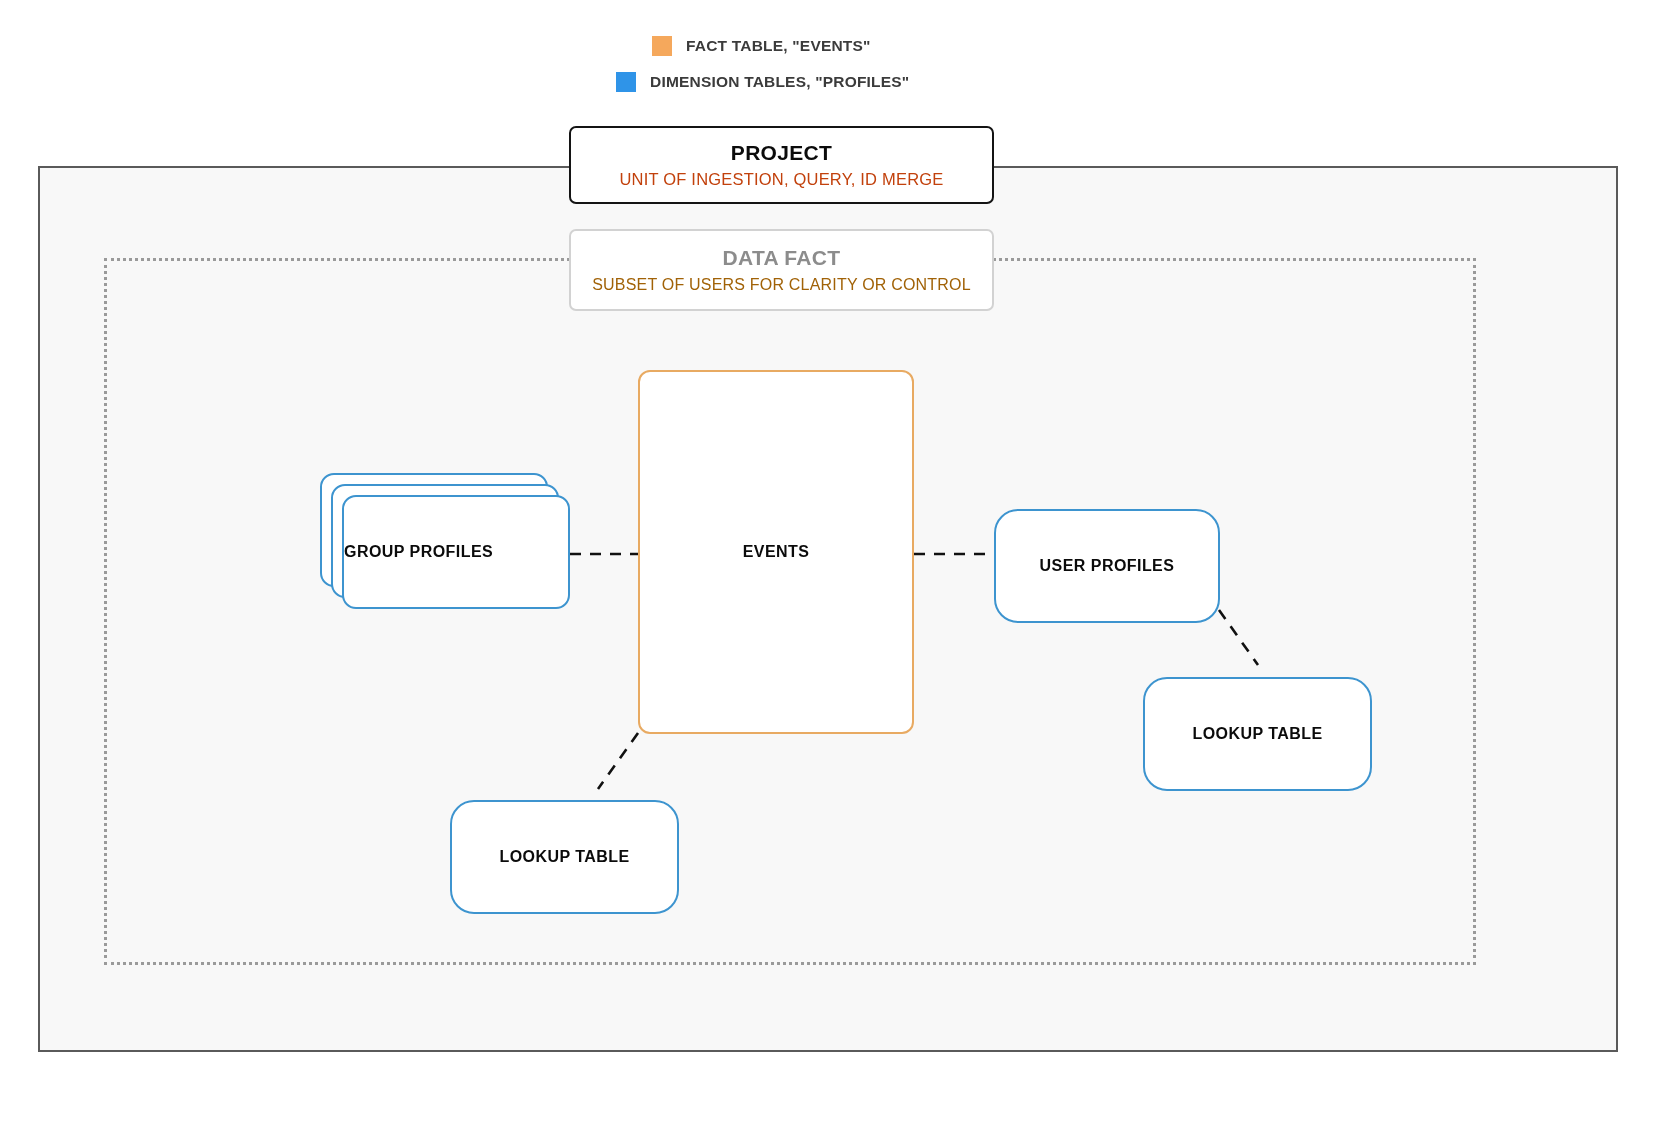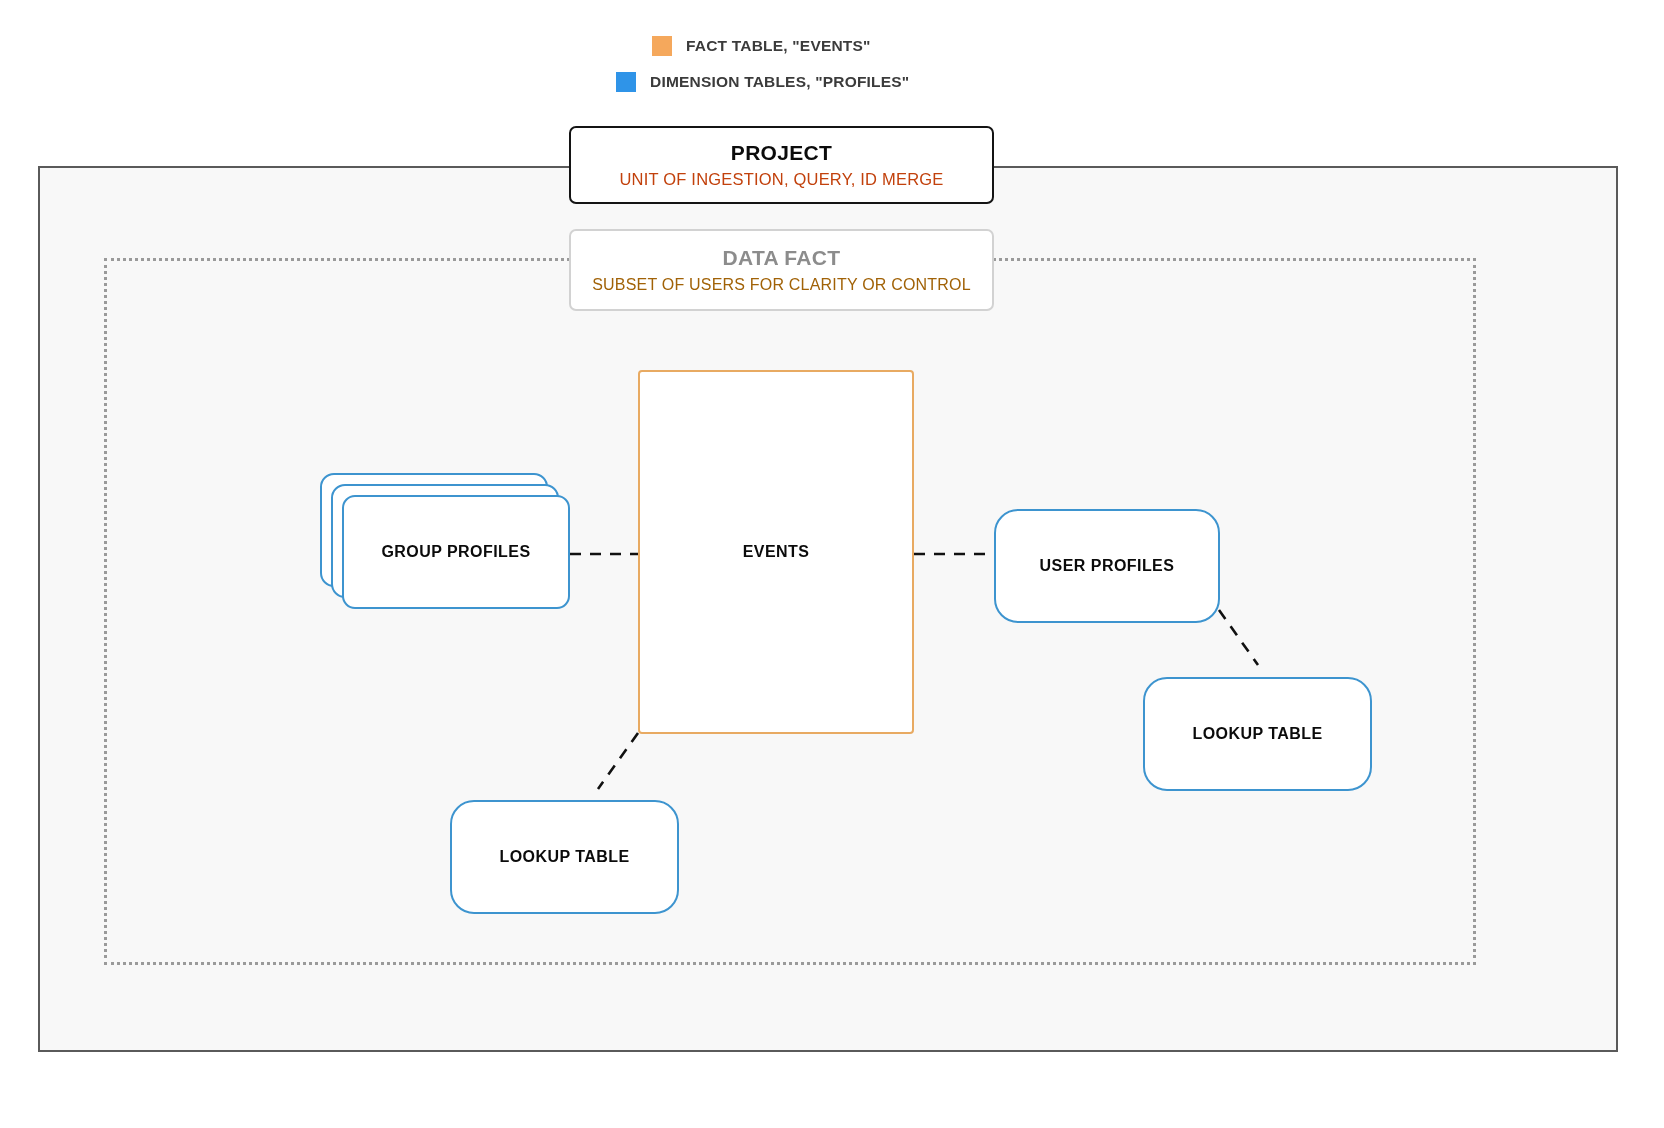--- a/index.html
+++ b/index.html
@@ -138,21 +138,21 @@
     text-align: center;
   }
 
   
   #events-node {
     left: 638px;
     top: 370px;
     width: 276px;
     height: 364px;
     border: 2px solid #e8aa62;
-    border-radius: 4px;
+    border-radius: 12px;
     justify-content: center;
   }
 
   
   .dim-node {
     border: 2.5px solid #3d94cf;
     border-radius: 24px;
     margin-top: 12px;
   }
   #group-profiles-stack {
@@ -166,21 +166,21 @@
     position: absolute;
     box-sizing: border-box;
     width: 228px;
     height: 114px;
     background: #ffffff;
     border: 2.5px solid #3d94cf;
     border-radius: 14px;
   }
   #stack-card-3 { left: 0px;  top: 0px;  }
   #stack-card-2 { left: 11px; top: 11px; }
-  #stack-card-1 { left: 22px; top: 22px; display: flex; align-items: center; justify-content: center; border-radius: 13px; }
+  #stack-card-1 { left: 22px; top: 22px; display: flex; align-items: center; justify-content: flex-start; }
 
   #user-profiles-node {
     left: 994px;
     top: 497px;
     width: 226px;
     height: 114px;
   }
   #lookup-right-node {
     left: 1143px;
     top: 665px;

